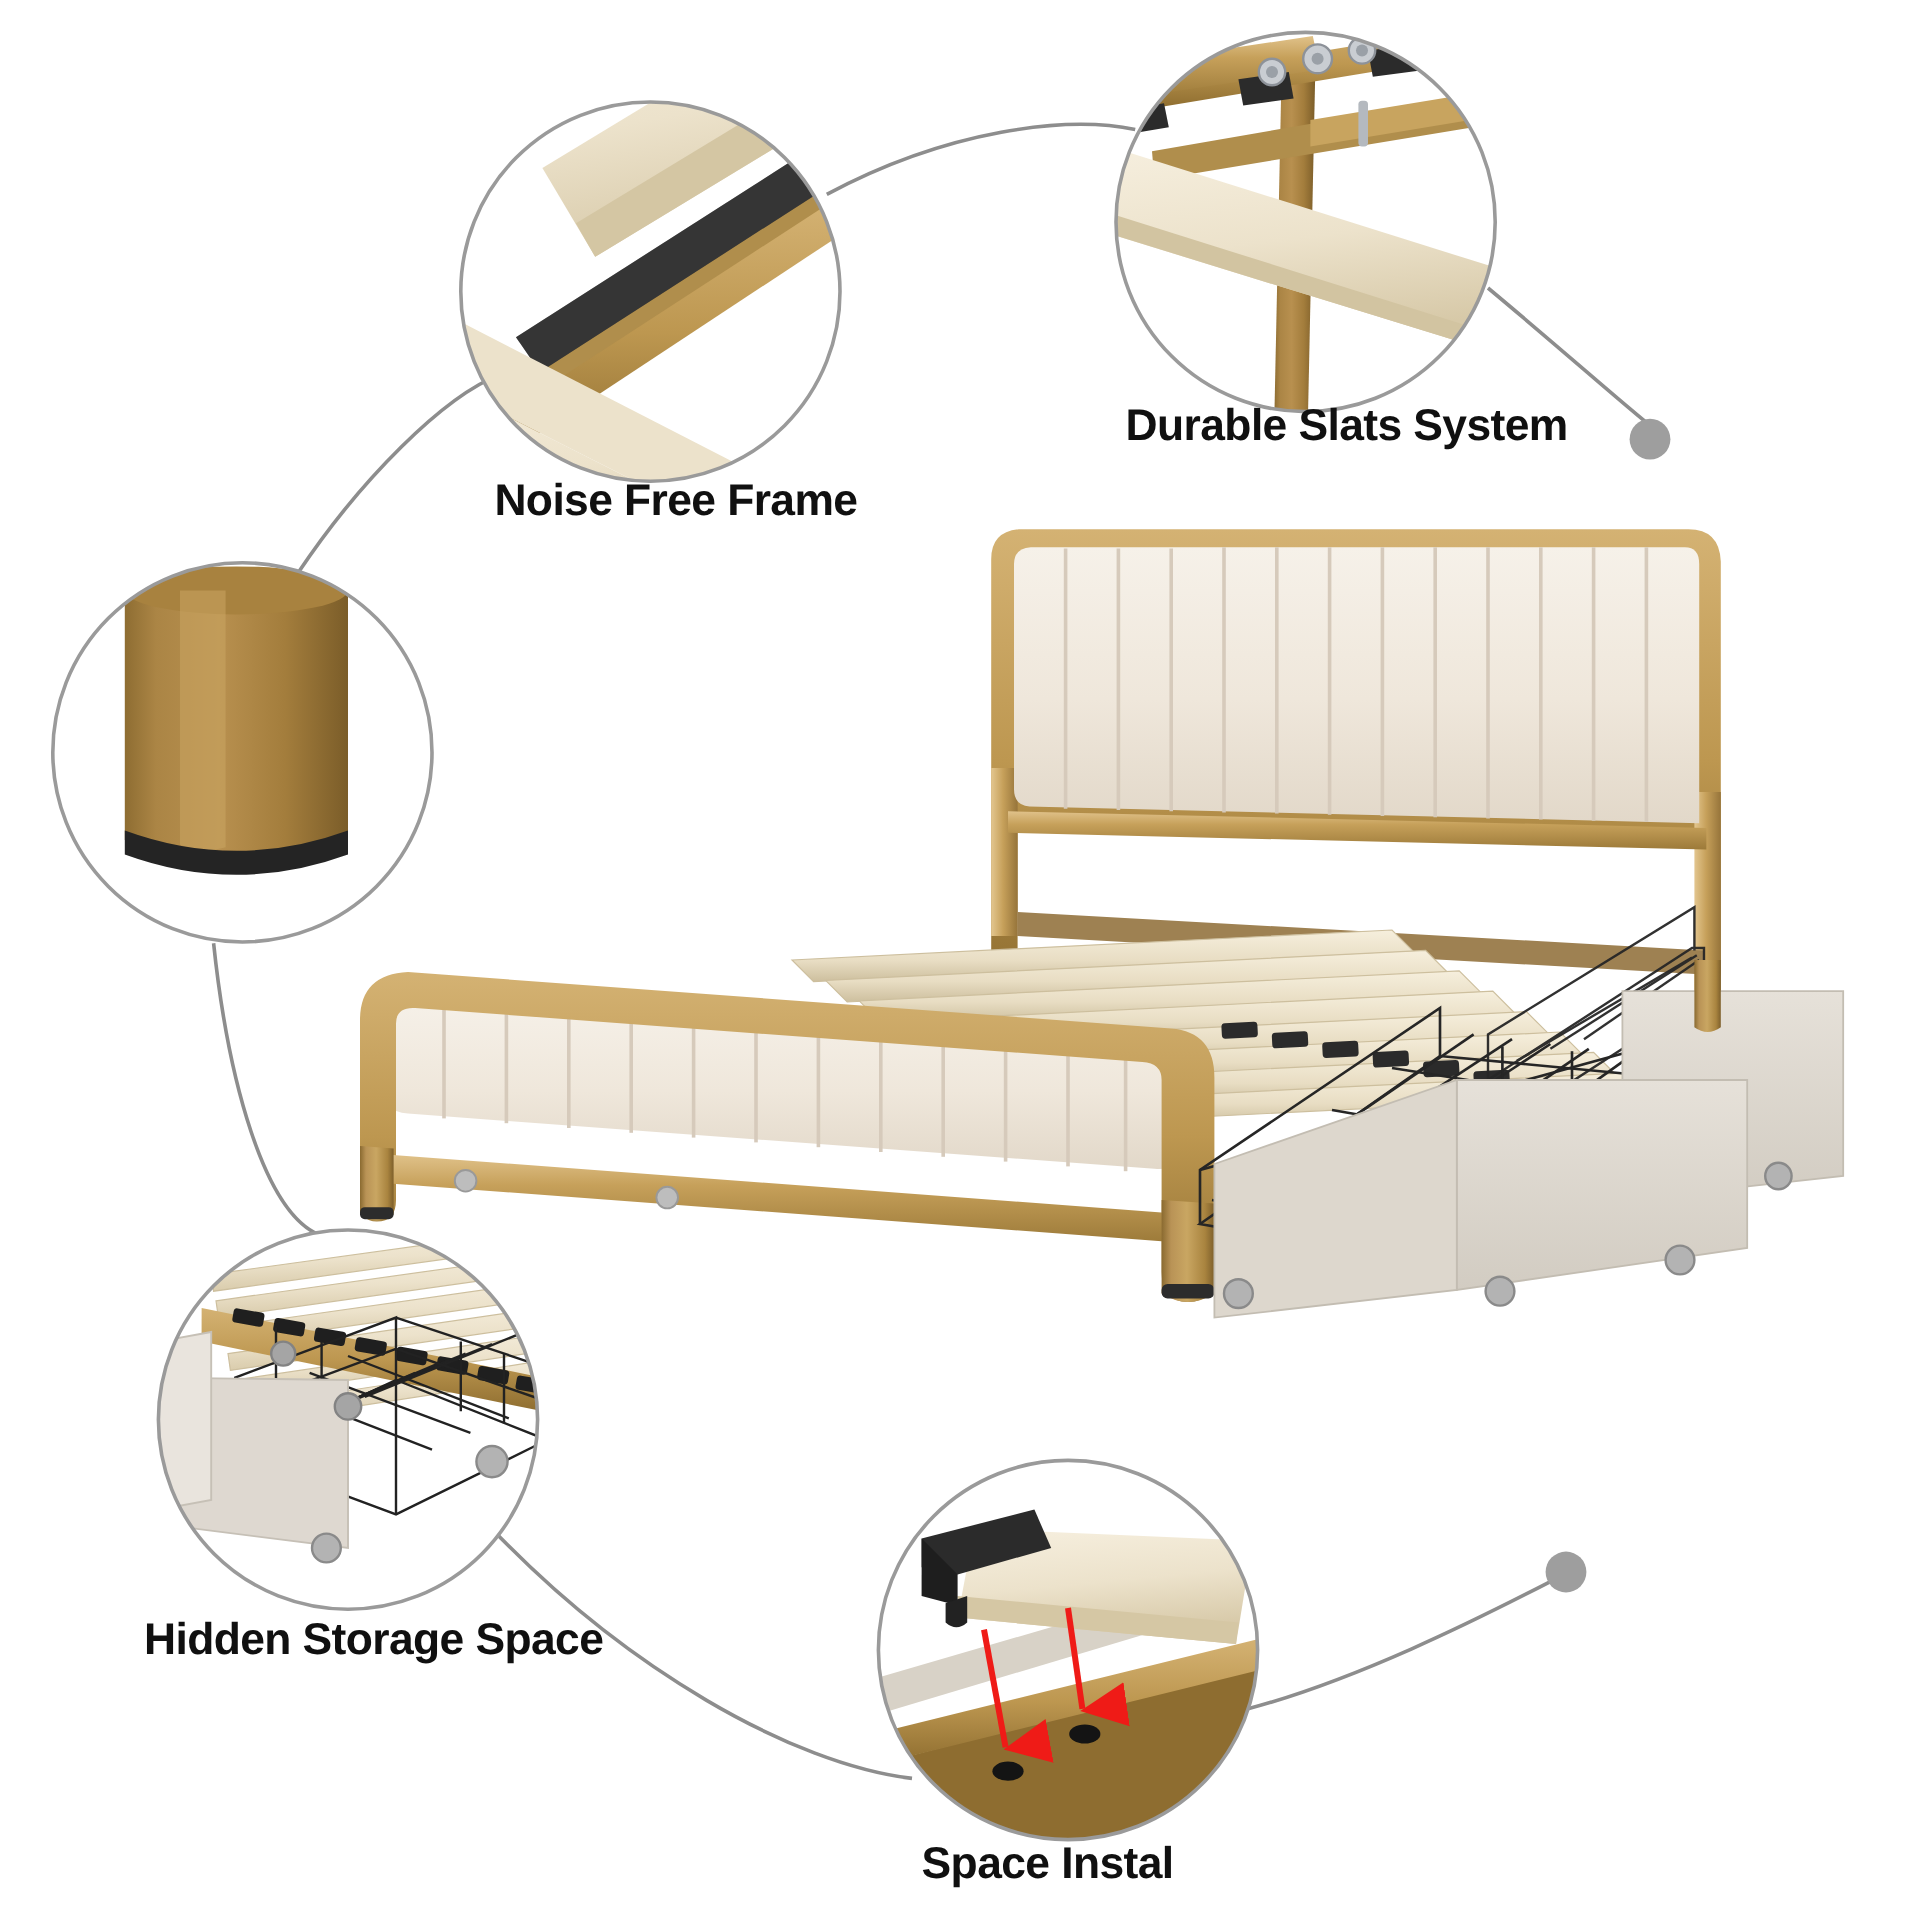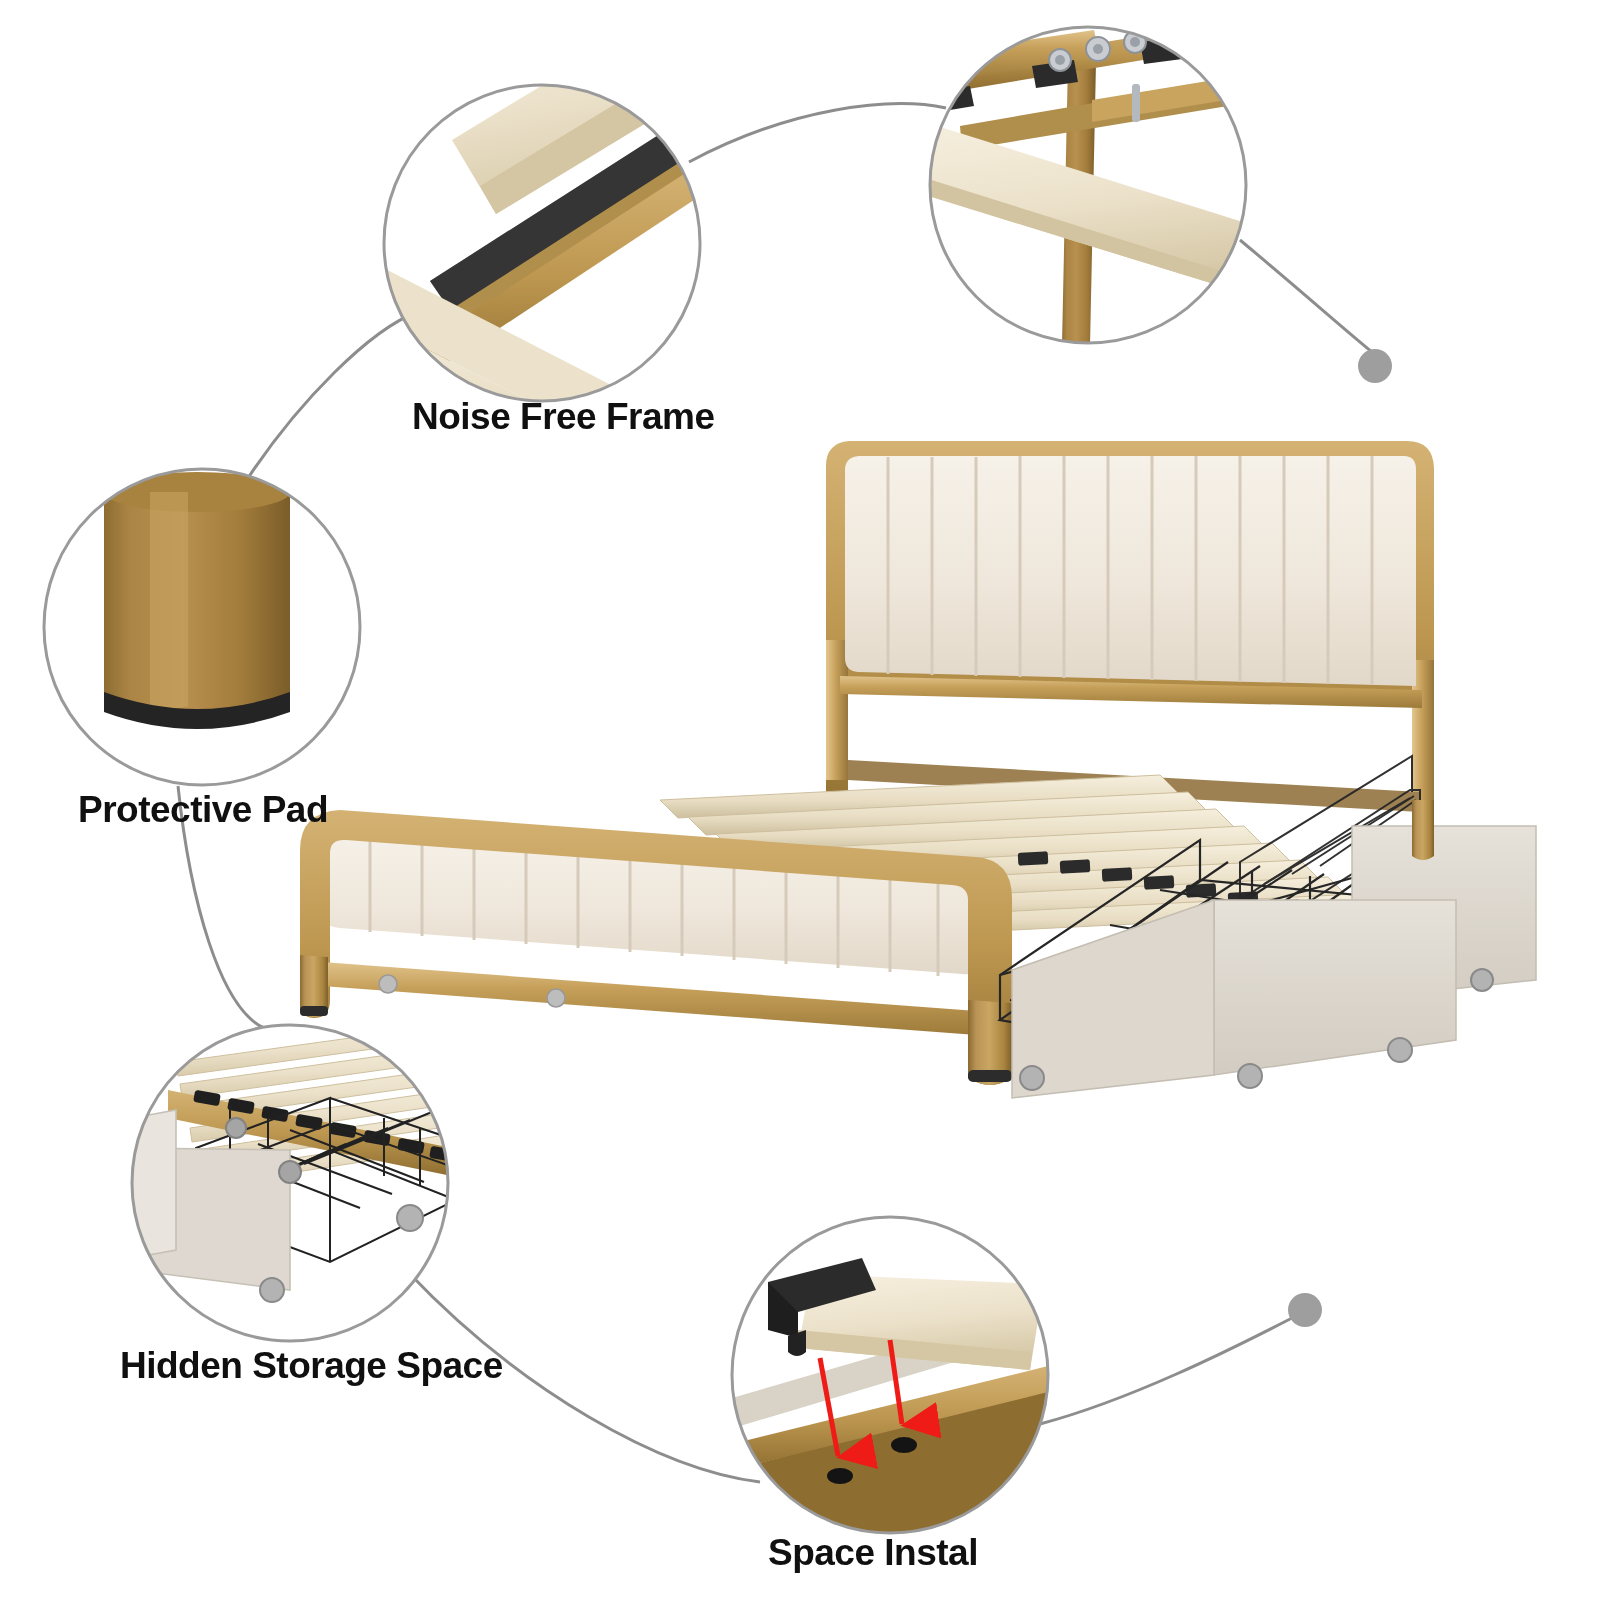--- a/index.html
+++ b/index.html
@@ -408,20 +408,20 @@
         <path d="M 890 1340 L 902 1424"></path>
       </g>
     </g>
     <circle cx="890" cy="1375" r="158" fill="none" stroke="#9a9a9a" stroke-width="3"></circle>
   </g>
 
 </svg>
 
 <div class="cl-label lbl-noise">Noise Free Frame</div>
 
-
-<div class="cl-label lbl-pad">Protective Pad</div>
+<div class="cl-label lbl-slats">Durable Slats System</div>
+
 
 <div class="cl-label lbl-storage">Hidden Storage Space</div>
 
 <div class="cl-label lbl-quick">Space Instal</div>
 
 </div>
 
 </body></html>

